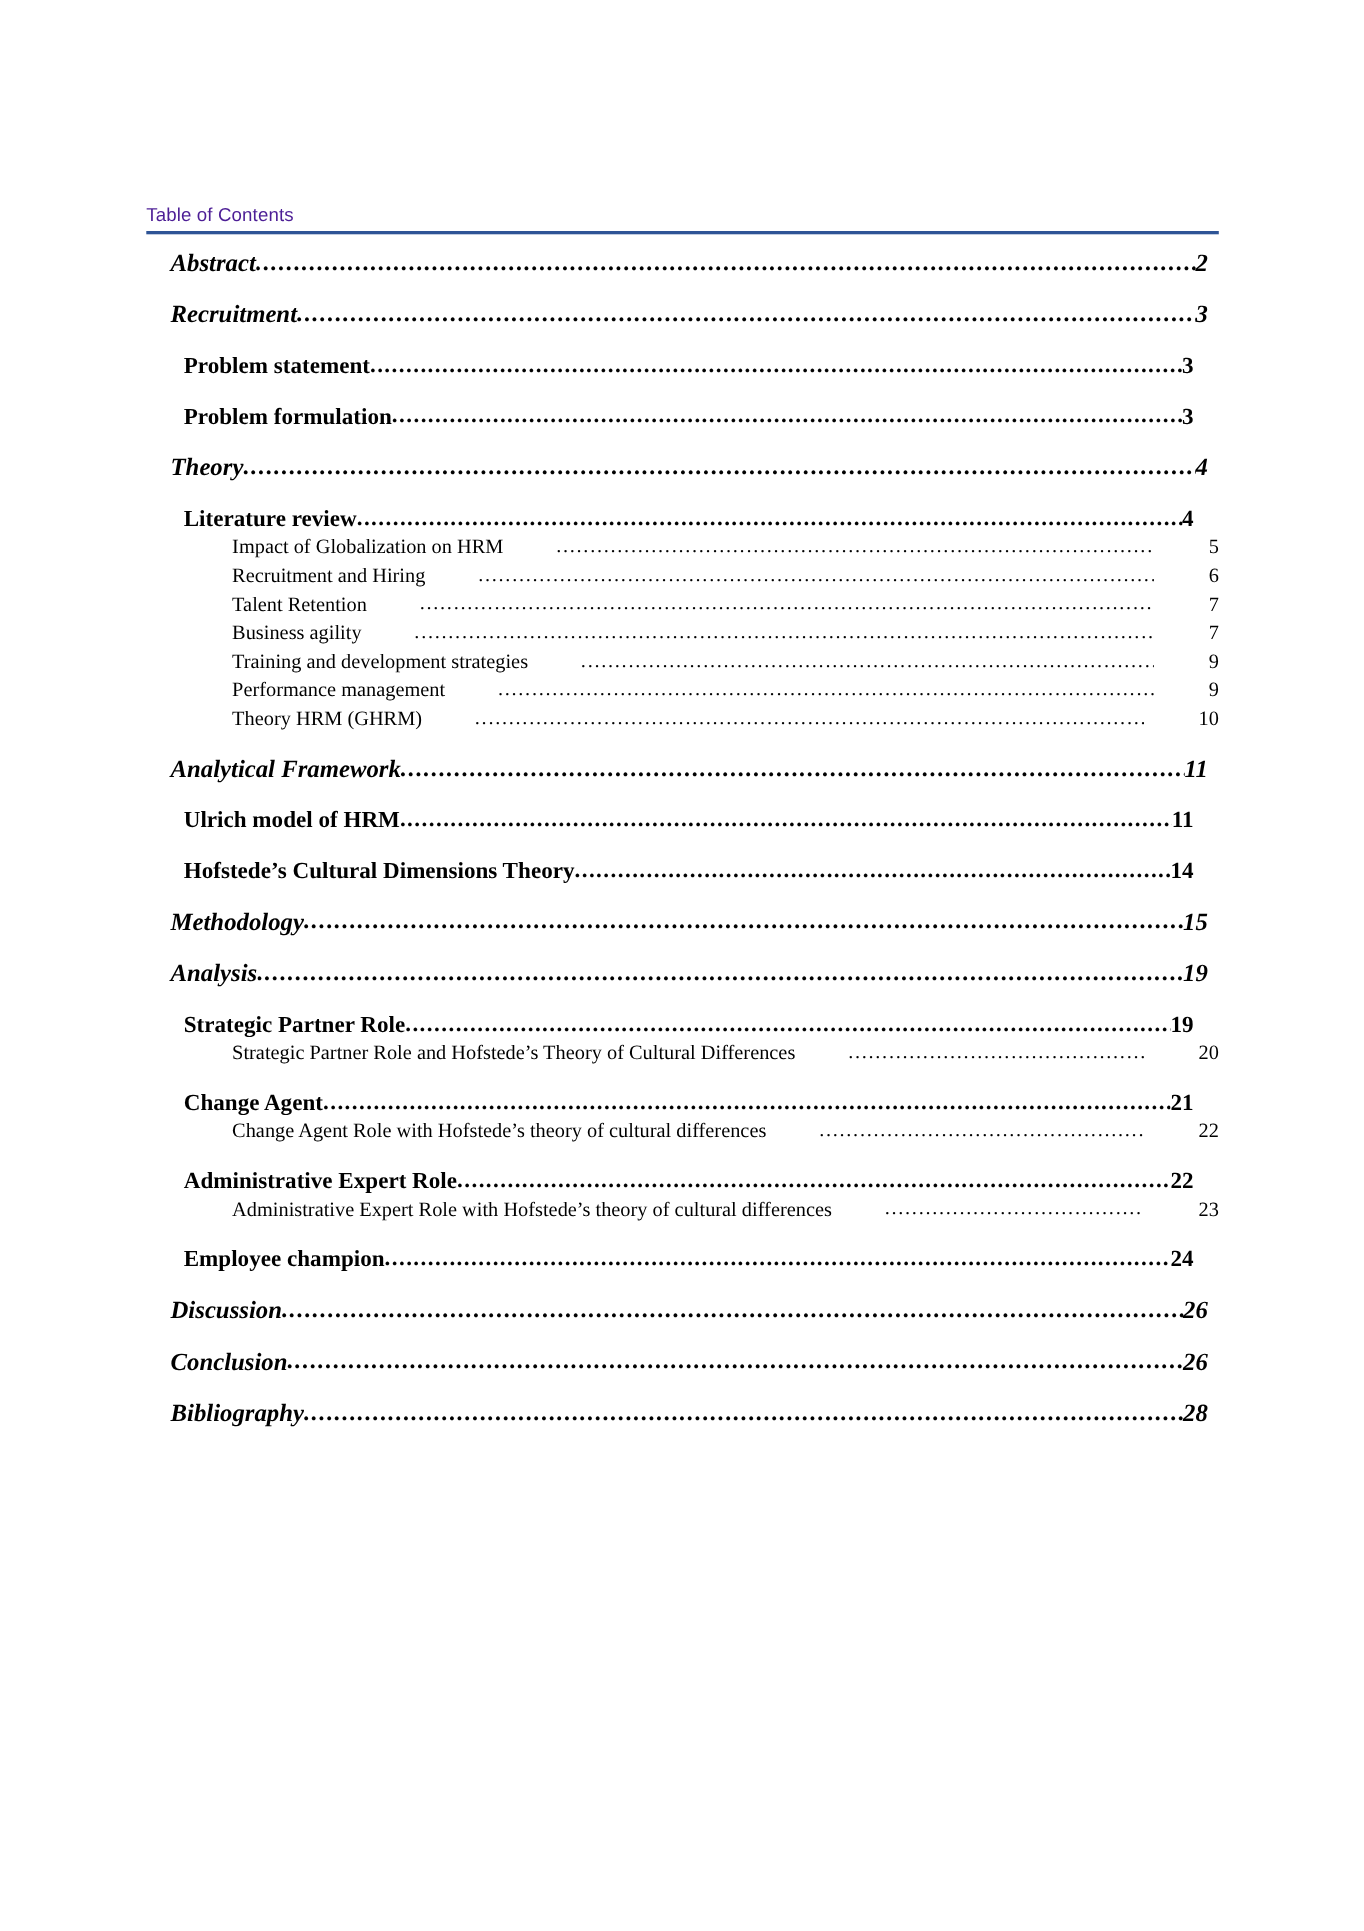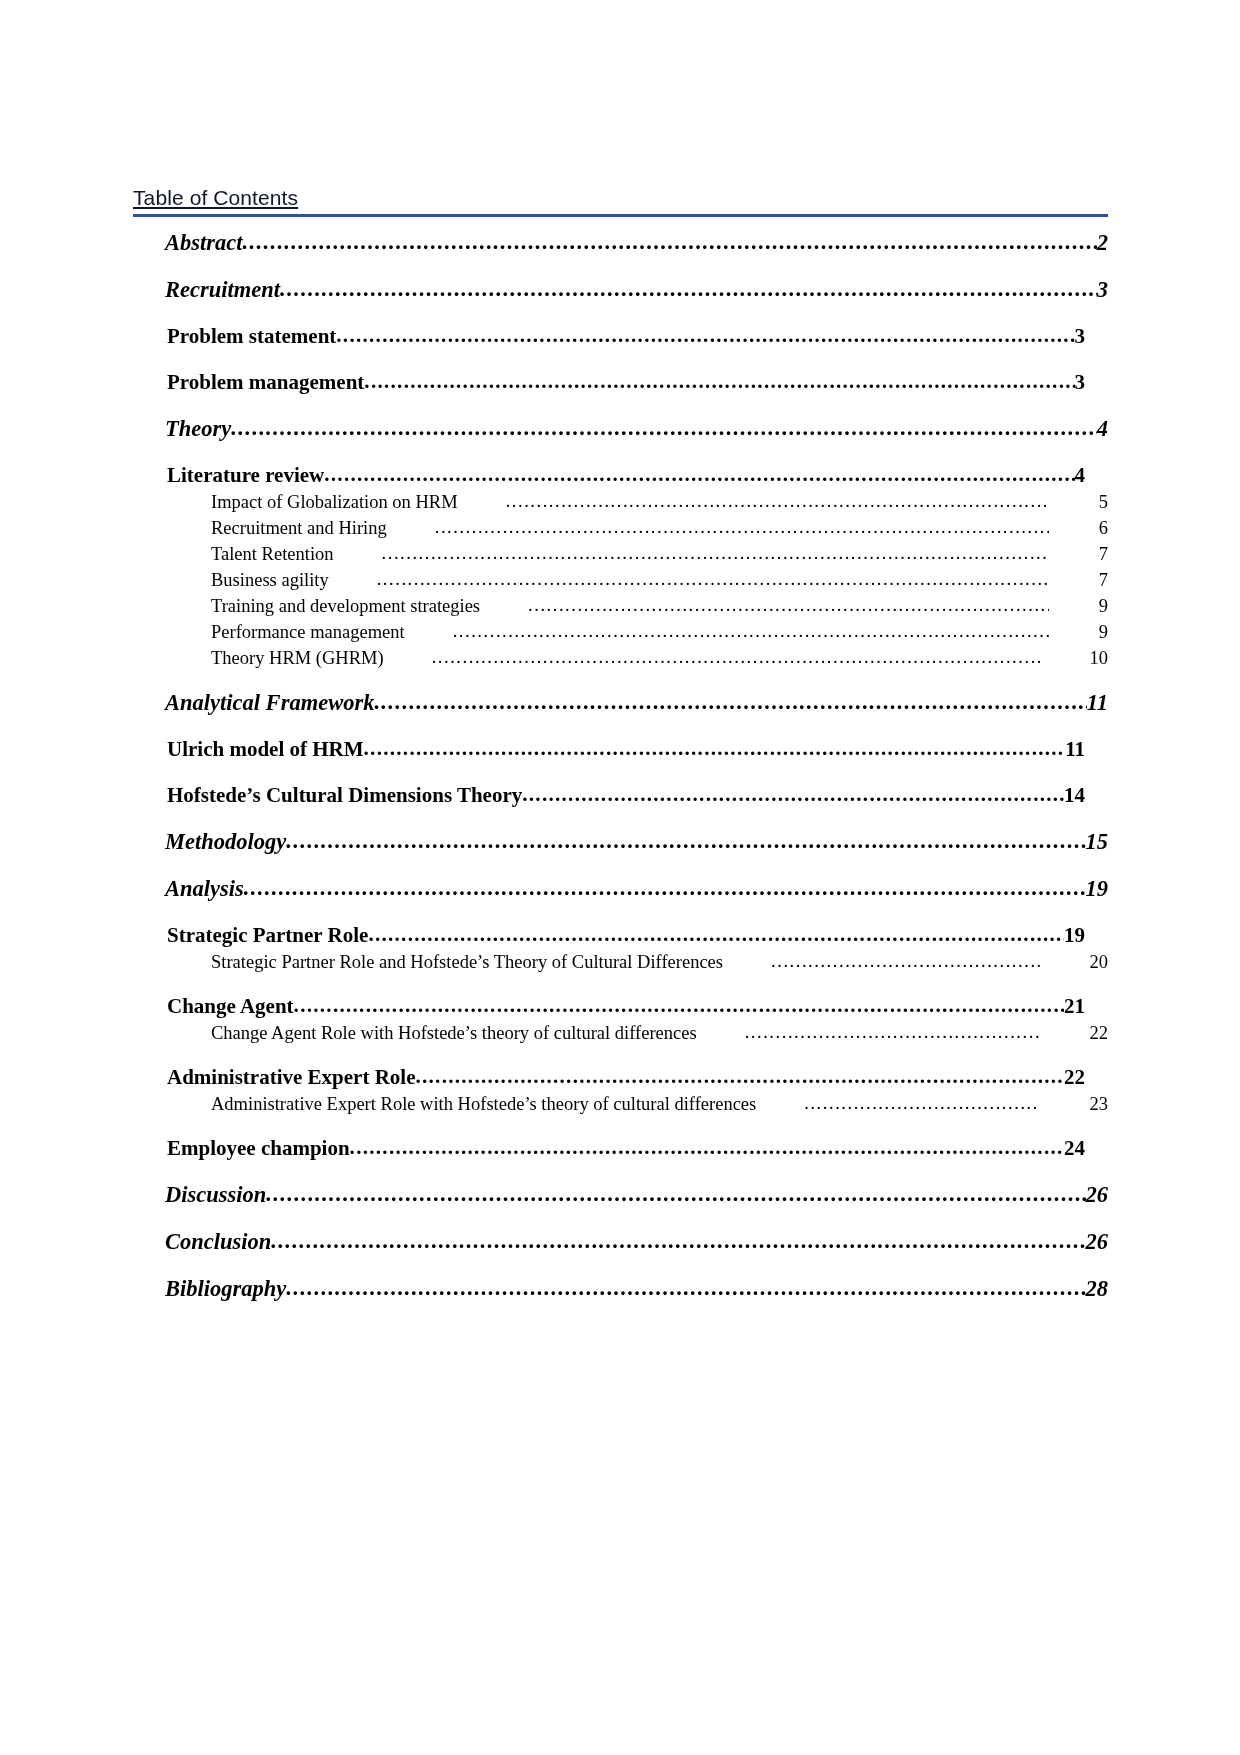--- a/index.html
+++ b/index.html
@@ -27,27 +27,26 @@
 
   .toc-block {
     position: absolute;
     left: 133px;
     top: 186px;
     width: 975px;
   }
 
   .toc-title {
     font-family: "Liberation Sans", "DejaVu Sans", sans-serif;
-    font-size: 21px;
+    font-size: 17px;
     font-weight: 400;
-    color: #0f172a;
+    color: #4c1d95;
     letter-spacing: 0.1px;
     line-height: 1.15;
     padding-bottom: 4px;
-    text-decoration: underline;
   }
 
   .toc-rule {
     height: 3px;
     background: #2E5496;
     width: 100%;
     margin-bottom: 9px;
   }
 
   
@@ -73,21 +72,21 @@
     letter-spacing: 1.45px;
     display: block;
   }
   .entry .pageno {
     flex: 0 0 auto;
     text-align: right;
   }
 
   
   .lvl1 {
-    margin-left: 32px;
+    margin-left: 22px;
     width: calc(100% - 32px);
     font-size: 22.5px;
     font-weight: bold;
     font-style: italic;
     margin-top: 21px;
   }
   .lvl1 .leader::after { font-style: italic; letter-spacing: 1.35px; }
 
   
   .lvl2 {
@@ -138,21 +137,21 @@
           <span class="label">Recruitment</span>
           <span class="leader"></span>
           <span class="pageno">3</span>
         </div>
         <div class="entry lvl2">
           <span class="label">Problem statement</span>
           <span class="leader"></span>
           <span class="pageno">3</span>
         </div>
         <div class="entry lvl2">
-          <span class="label">Problem management</span>
+          <span class="label">Problem formulation</span>
           <span class="leader"></span>
           <span class="pageno">3</span>
         </div>
         <div class="entry lvl1">
           <span class="label">Theory</span>
           <span class="leader"></span>
           <span class="pageno">4</span>
         </div>
         <div class="entry lvl2">
           <span class="label">Literature review</span>

